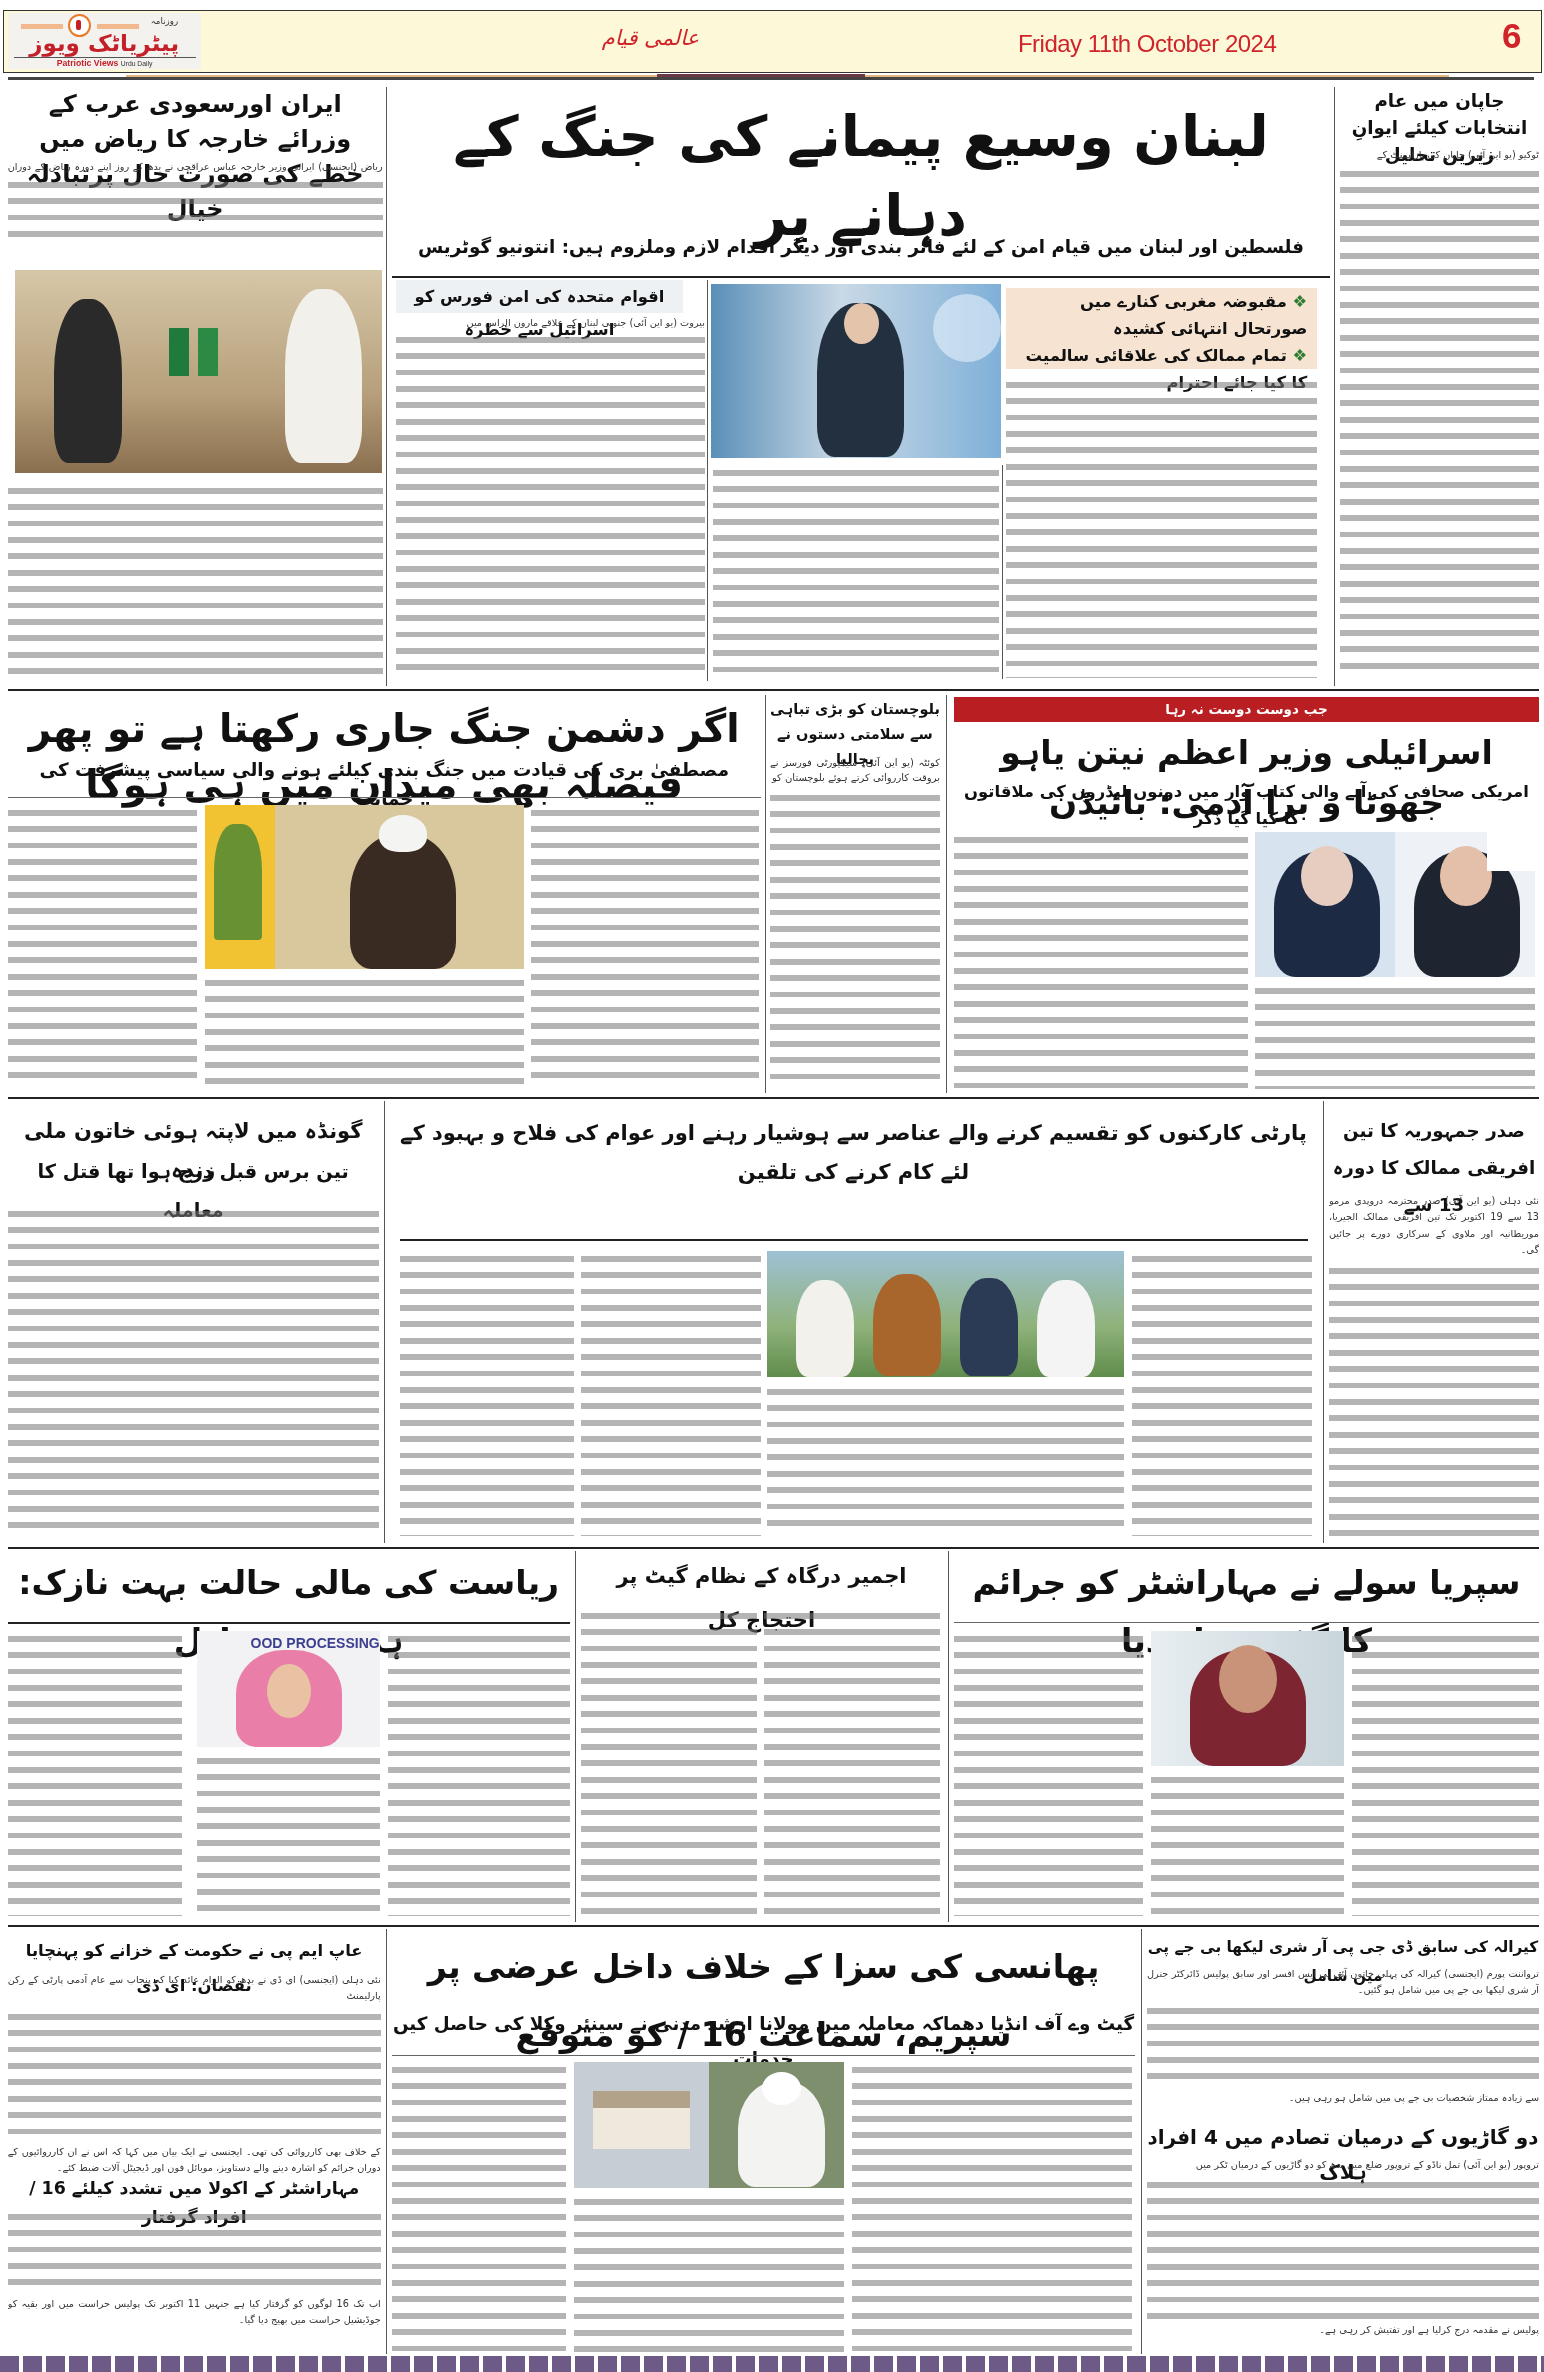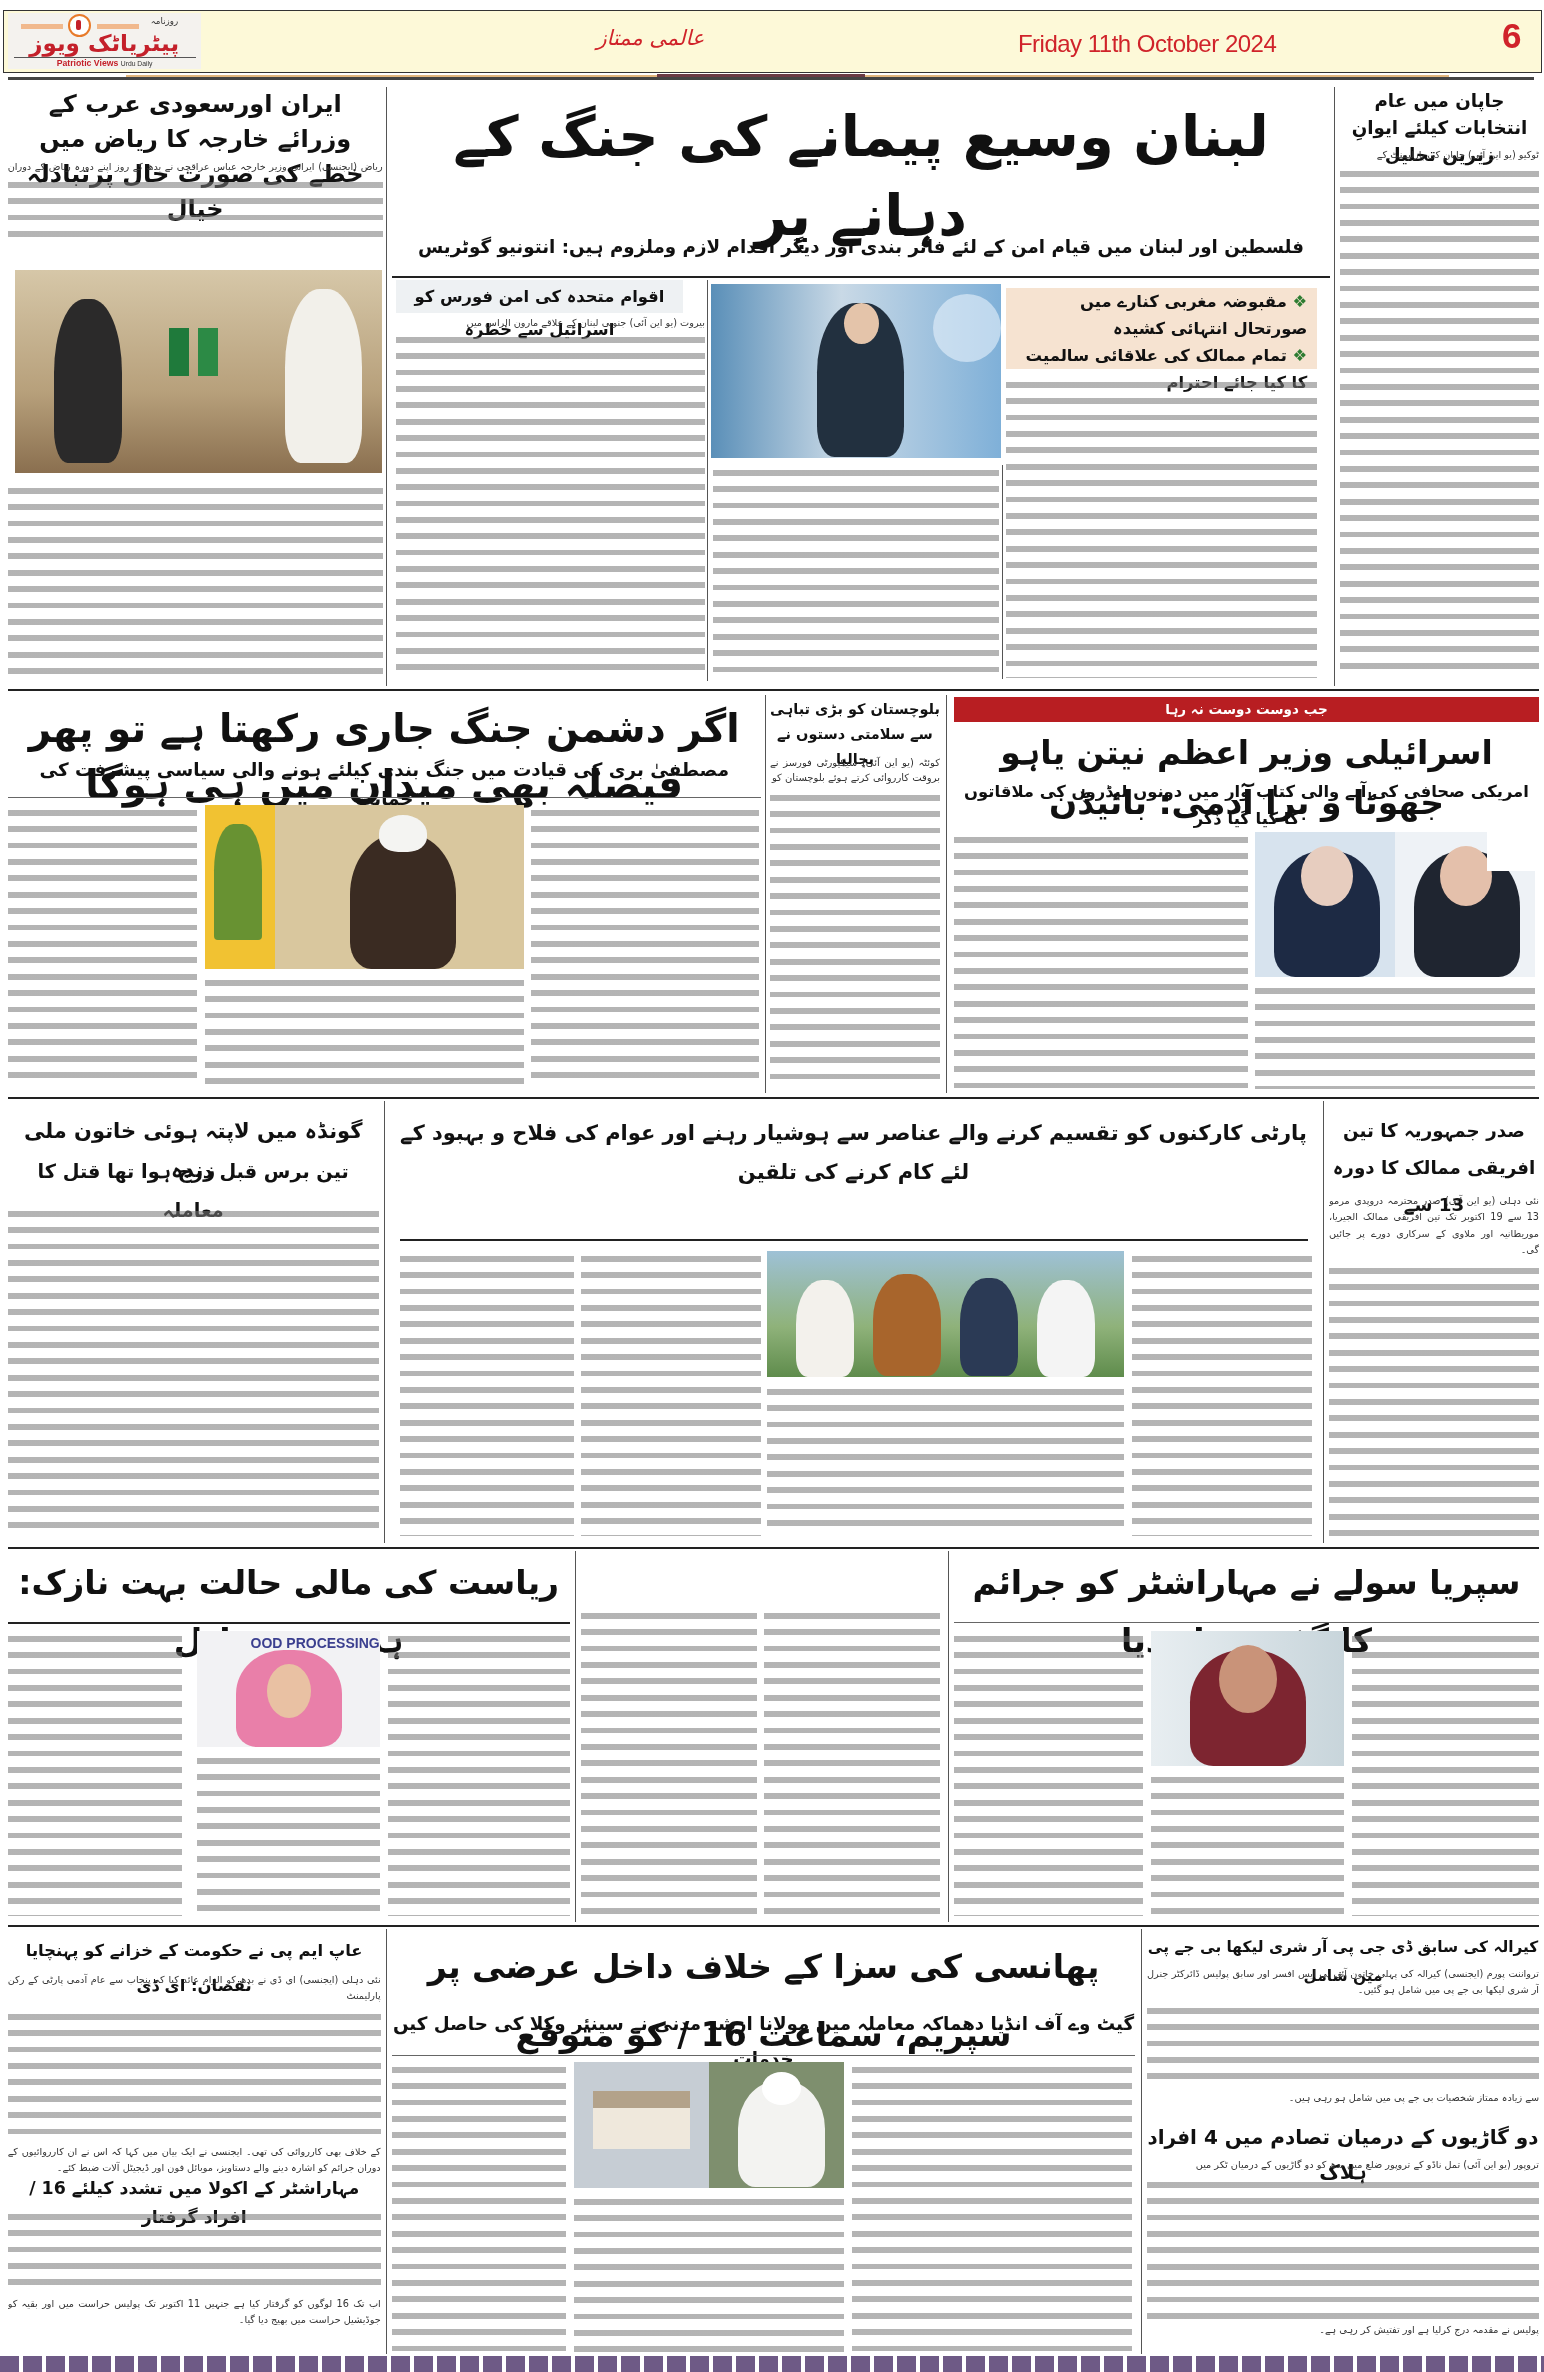--- a/index.html
+++ b/index.html
@@ -54,21 +54,21 @@
 <div id="masthead" class="abs">
   <div id="logo" class="abs">
     <span class="bar" style="left:13.5px"></span>
     <span class="bar" style="left:89px"></span>
     <span class="emblem"></span>
     <span class="roz">روزنامہ</span>
     <span class="name">پیٹریاٹک ویوز</span>
     <span class="line"></span>
     <span class="en"><b>Patriotic Views</b> <span>Urdu Daily</span></span>
   </div>
-  <div id="section-title" class="abs rtl center">عالمی ممتاز</div>
+  <div id="section-title" class="abs rtl center">عالمی قیام</div>
   <div id="date" class="abs">Friday  11th  October 2024</div>
   <div id="page-num" class="abs">6</div>
 </div>
 <div id="rule-1" class="abs"></div>
 <div id="rule-2" class="abs"></div>
 <div id="rule-3" class="abs"></div>
 
 <div class="abs vrule" style="left:386px;top:87px;height:599px"></div>
 <div class="abs vrule" style="left:1334px;top:87px;height:599px"></div>
 
@@ -199,20 +199,21 @@
     <div class="abs" style="left:0;top:3.9px;width:183px;font-family:'Liberation Sans',sans-serif;font-weight:bold;font-size:14px;color:#3b3f8f;text-align:right">OOD PROCESSING</div>
     <div class="person" style="left:39px;top:19.3px;width:106px;height:97px;background:#e97fa9"></div>
     <div class="abs" style="left:70px;top:33px;width:44px;height:54px;border-radius:50%;background:#e9c1a3"></div>
   </div>
   <div class="lines abs" style="left:189px;top:199px;width:183px;height:164px"></div>
   <div class="lines abs" style="left:380px;top:77px;width:182px;height:285px"></div>
 </div>
 <div class="abs vrule" style="left:575px;top:1551px;height:371px"></div>
 
 <div class="abs" style="left:581px;top:1554px;width:361px;height:367px">
+  <div class="hl rtl center" style="font-size:21px;line-height:44px;height:50px">اجمیر درگاہ کے نظام گیٹ پر احتجاج کل</div>
   <div class="lines abs" style="left:0;top:54px;width:176px;height:309px"></div>
   <div class="lines abs" style="left:183px;top:54px;width:176px;height:309px"></div>
 </div>
 <div class="abs vrule" style="left:948px;top:1551px;height:371px"></div>
 
 <div class="abs" style="left:954px;top:1554px;width:585px;height:367px">
   <div class="hl rtl center" style="font-size:33px;line-height:58px;height:62px">سپریا سولے نے مہاراشٹر کو جرائم کا گڑھ قرار دیا</div>
   <div class="abs hrule-thin" style="left:0;top:68px;width:585px"></div>
   <div class="lines abs" style="left:0;top:77px;width:189px;height:285px"></div>
   <div class="photo abs" style="left:197px;top:77px;width:193px;height:135px;background:linear-gradient(90deg,#e8eef1 0%,#c8d5db 100%)">

